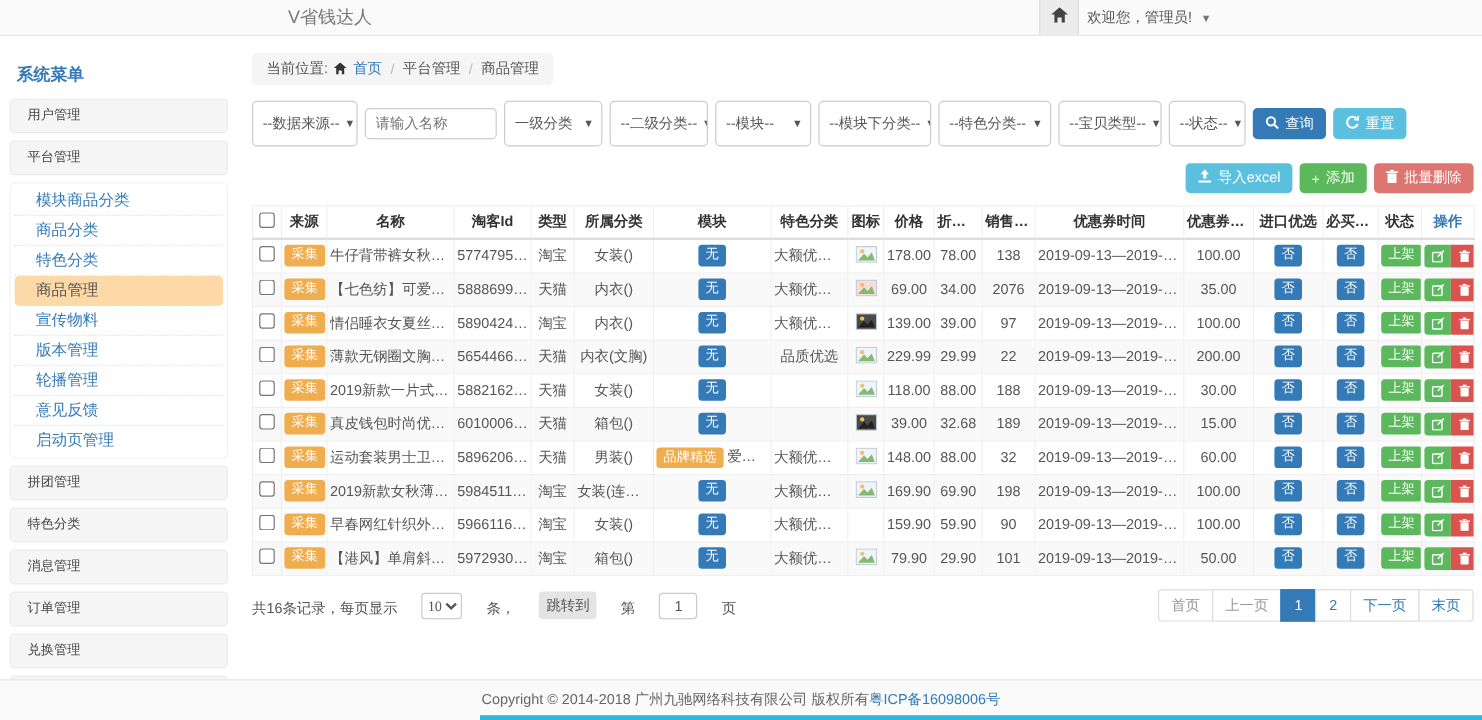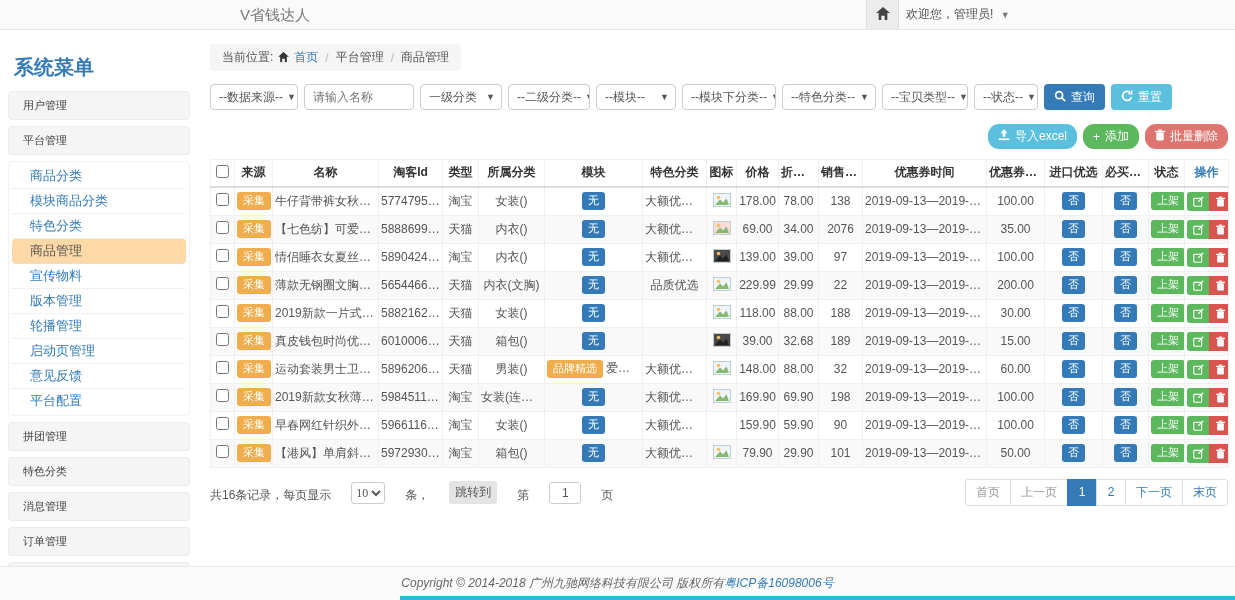--- a/index.html
+++ b/index.html
@@ -8,53 +8,53 @@
 
 
 .topbar{position:absolute;top:0;left:0;right:0;height:30px;background:#fafafa;border-bottom:1px solid #e7e7e7;}
 .brand{position:absolute;left:240px;top:0;line-height:29px;font-size:15px;color:#777;}
 .home-box{position:absolute;left:866px;top:0;width:33px;height:29px;background:#ececec;border-left:1px solid #ddd;border-right:1px solid #ddd;display:flex;align-items:center;justify-content:center;cursor:pointer;}
 .welcome{position:absolute;left:906px;top:0;line-height:29px;font-size:12px;color:#555;cursor:pointer;}
 .welcome .caret{font-size:9px;color:#777;margin-left:4px;}
 
 
 .sidebar{position:absolute;left:8px;top:46px;width:182px;}
-.sidebar-title{color:#337ab7;font-weight:bold;font-size:20px;padding:8px 6px 10px;}
+.sidebar-title{color:#337ab7;font-weight:bold;font-size:14px;padding:8px 6px 10px;}
 .menu-group{background:#f5f5f5;border:1px solid #ebebeb;border-radius:4px;padding:6px 14px;font-size:11px;color:#444;margin-bottom:6px;cursor:pointer;line-height:15px;}
 .submenu{border:1px solid #f2f2f2;border-radius:4px;margin-bottom:6px;padding:2px 3px;background:#fff;}
 .submenu-item{padding:4px 10px 5px 18px;font-size:13px;color:#337ab7;border-bottom:1px dotted #e3e3e3;cursor:pointer;line-height:15px;}
 .submenu-item:last-child{border-bottom:none;}
 .submenu-item.active{background:#fcd9a6;border-radius:4px;color:#555;}
 
 
 .main{position:absolute;left:210px;top:44px;width:1018px;}
 .breadcrumb{display:inline-flex;align-items:center;gap:5px;background:#f5f5f5;border-radius:4px;padding:5px 12px;font-size:12px;color:#555;}
 .bc-home-link{color:#337ab7;cursor:pointer;}
 .bc-sep{color:#bbb;padding:0 2px;}
 
 .filter-row{margin-top:13px;display:flex;align-items:center;gap:6px;}
-.fselect{height:26px;border:1px solid #ccc;border-radius:4px;background:#fff;display:flex;align-items:center;justify-content:space-between;padding:0 6px 0 8px;font-size:12px;color:#555;cursor:pointer;white-space:nowrap;overflow:hidden;}
+.fselect{height:38px;border:1px solid #ccc;border-radius:4px;background:#fff;display:flex;align-items:center;justify-content:space-between;padding:0 6px 0 8px;font-size:12px;color:#555;cursor:pointer;white-space:nowrap;overflow:hidden;}
 .fselect-caret{font-size:9px;color:#555;margin-left:4px;}
 .finput{height:26px;border:1px solid #ccc;border-radius:4px;padding:0 8px;font-size:12px;color:#555;width:110px;font-family:inherit;}
 [data-name="filter-select-data-source"]{width:88px;}
 [data-name="filter-select-category-level1"]{width:82px;}
 [data-name="filter-select-category-level2"]{width:82px;}
 [data-name="filter-select-module"]{width:80px;}
 [data-name="filter-select-module-sub"]{width:94px;}
 [data-name="filter-select-special-category"]{width:94px;}
 [data-name="filter-select-item-type"]{width:86px;}
 [data-name="filter-select-status"]{width:64px;}
 
 .btn{height:26px;border:none;border-radius:4px;color:#fff;font-size:12px;display:inline-flex;align-items:center;gap:5px;padding:0 10px;cursor:pointer;font-family:inherit;white-space:nowrap;}
 .btn-primary{background:#337ab7;}
 .btn-info{background:#5bc0de;}
 .btn-success{background:#5cb85c;}
 .btn-danger{background:#dd7570;}
 .action-row{margin-top:14px;display:flex;justify-content:flex-end;gap:6px;}
-.action-row .btn{height:25px;border-radius:11px;}
+.action-row .btn{height:25px;}
 
 
 .goods-table{margin-top:10px;width:100%;border-collapse:collapse;table-layout:fixed;font-size:12px;color:#555;}
 .goods-table th,.goods-table td{border:1px solid #f0f0f0;padding:4px 2px;text-align:center;white-space:nowrap;overflow:hidden;text-overflow:ellipsis;height:27px;}
 .goods-table thead th{color:#333;font-weight:bold;border-bottom:2px solid #ddd;background:#fff;}
 .goods-table tbody tr:nth-child(even){background:#f9f9f9;}
 .op-col{color:#337ab7 !important;font-family:Liberation Mono, monospace;}
 col.c1{width:24px}col.c2{width:38px}col.c3{width:106px}col.c4{width:64px}col.c5{width:36px}col.c6{width:66px}col.c7{width:98px}col.c8{width:64px}col.c9{width:30px}col.c10{width:42px}col.c11{width:40px}col.c12{width:44px}col.c13{width:124px}col.c14{width:58px}col.c15{width:58px}col.c16{width:46px}col.c17{width:36px}col.c18{width:44px}
 .badge{display:inline-block;border-radius:3px;color:#fff;font-size:11px;padding:2px 6px;line-height:1.25;}
 .badge-orange{background:#f0ad4e;}
@@ -74,21 +74,21 @@
 .jump-btn{background:#e4e4e4;border-radius:3px;padding:3px 6px;cursor:pointer;color:#555;font-family:Liberation Serif, serif;}
 .page-input{width:32px;height:22px;border:1px solid #ccc;border-radius:3px;text-align:center;font-size:12px;color:#555;font-family:inherit;}
 .pager{display:inline-flex;}
 .page-btn{min-width:30px;padding:4px 10px;border:1px solid #ddd;margin-left:-1px;background:#fff;color:#337ab7;font-size:12px;text-align:center;cursor:pointer;font-family:inherit;}
 .page-btn.disabled{color:#999;}
 .page-btn.active{background:#337ab7;border-color:#337ab7;color:#fff;}
 .page-btn:first-child{border-radius:3px 0 0 3px;margin-left:0;}
 .page-btn:last-child{border-radius:0 3px 3px 0;}
 
 
-.footer{position:absolute;left:0;right:0;top:566px;height:34px;background:#fafafa;border-top:1px solid #e7e7e7;text-align:center;font-size:12px;color:#666;line-height:32px;z-index:5;font-style:italic;}
+.footer{position:absolute;left:0;right:0;top:566px;height:34px;background:#fafafa;border-top:1px solid #e7e7e7;text-align:center;font-size:12px;color:#666;line-height:32px;z-index:5;}
 .icp-link{color:#337ab7;cursor:pointer;}
 .bottom-bar{position:absolute;left:400px;right:0;bottom:0;height:4px;background:#2eb8dc;z-index:6;}
 </style>
 </head>
 <body>
 
 <div class="topbar" data-name="top-header-bar">
   <div class="brand" data-name="app-title">V省钱达人</div>
   <div class="home-box" data-name="home-button">
     <span data-name="home-icon"><svg width="14" height="13" viewBox="0 0 16 15">
@@ -100,30 +100,29 @@
     <span class="caret" data-name="caret-down-icon">▼</span>
   </div>
 </div>
 
 <div class="sidebar" data-name="sidebar">
   <div class="sidebar-title" data-name="sidebar-title">系统菜单</div>
   <div id="sidebar-groups" data-name="sidebar-menu">
       <div class="menu-group" data-name="sidebar-group-user-mgmt">用户管理</div>
       <div class="menu-group" data-name="sidebar-group-platform-mgmt">平台管理</div>
       <div class="submenu" data-name="sidebar-submenu">
+        <div class="submenu-item" data-name="sidebar-item-module-goods-category">模块商品分类</div>
         <div class="submenu-item" data-name="sidebar-item-goods-category">商品分类</div>
-        <div class="submenu-item" data-name="sidebar-item-module-goods-category">模块商品分类</div>
         <div class="submenu-item" data-name="sidebar-item-special-category">特色分类</div>
         <div class="submenu-item active" data-name="sidebar-item-goods-mgmt">商品管理</div>
         <div class="submenu-item" data-name="sidebar-item-promo-materials">宣传物料</div>
         <div class="submenu-item" data-name="sidebar-item-version-mgmt">版本管理</div>
         <div class="submenu-item" data-name="sidebar-item-carousel-mgmt">轮播管理</div>
+        <div class="submenu-item" data-name="sidebar-item-feedback">意见反馈</div>
         <div class="submenu-item" data-name="sidebar-item-splash-page-mgmt">启动页管理</div>
-        <div class="submenu-item" data-name="sidebar-item-feedback">意见反馈</div>
-        <div class="submenu-item" data-name="sidebar-item-platform-config">平台配置</div>
       </div>
       <div class="menu-group" data-name="sidebar-group-group-buy-mgmt">拼团管理</div>
       <div class="menu-group" data-name="sidebar-group-saving-express">特色分类</div>
       <div class="menu-group" data-name="sidebar-group-message-mgmt">消息管理</div>
       <div class="menu-group" data-name="sidebar-group-order-mgmt">订单管理</div>
       <div class="menu-group" data-name="sidebar-group-exchange-mgmt">兑换管理</div>
       <div class="menu-group" data-name="sidebar-group-clipped-group">结算管理</div>
     </div>
 </div>
 

